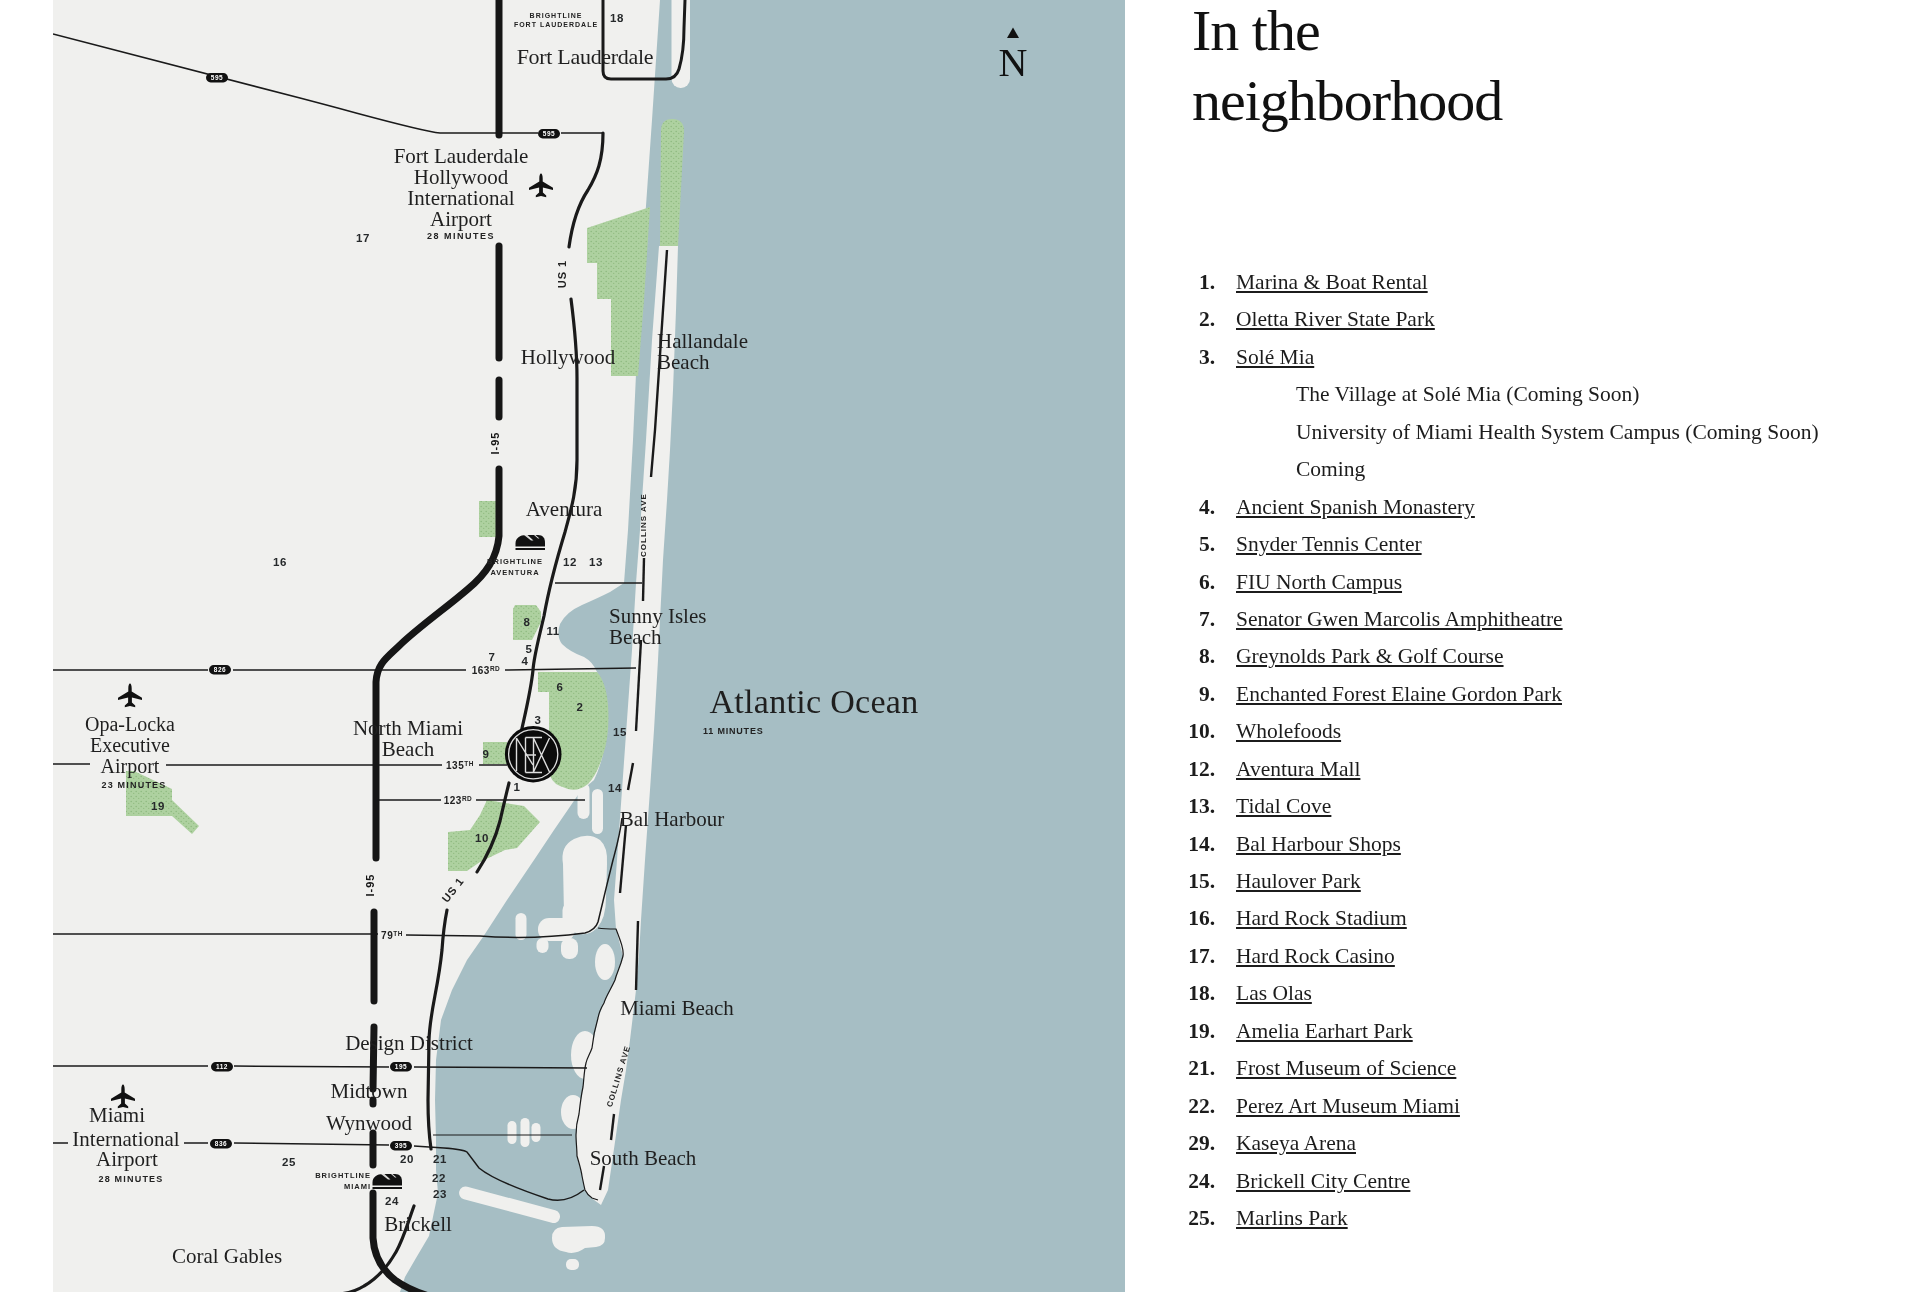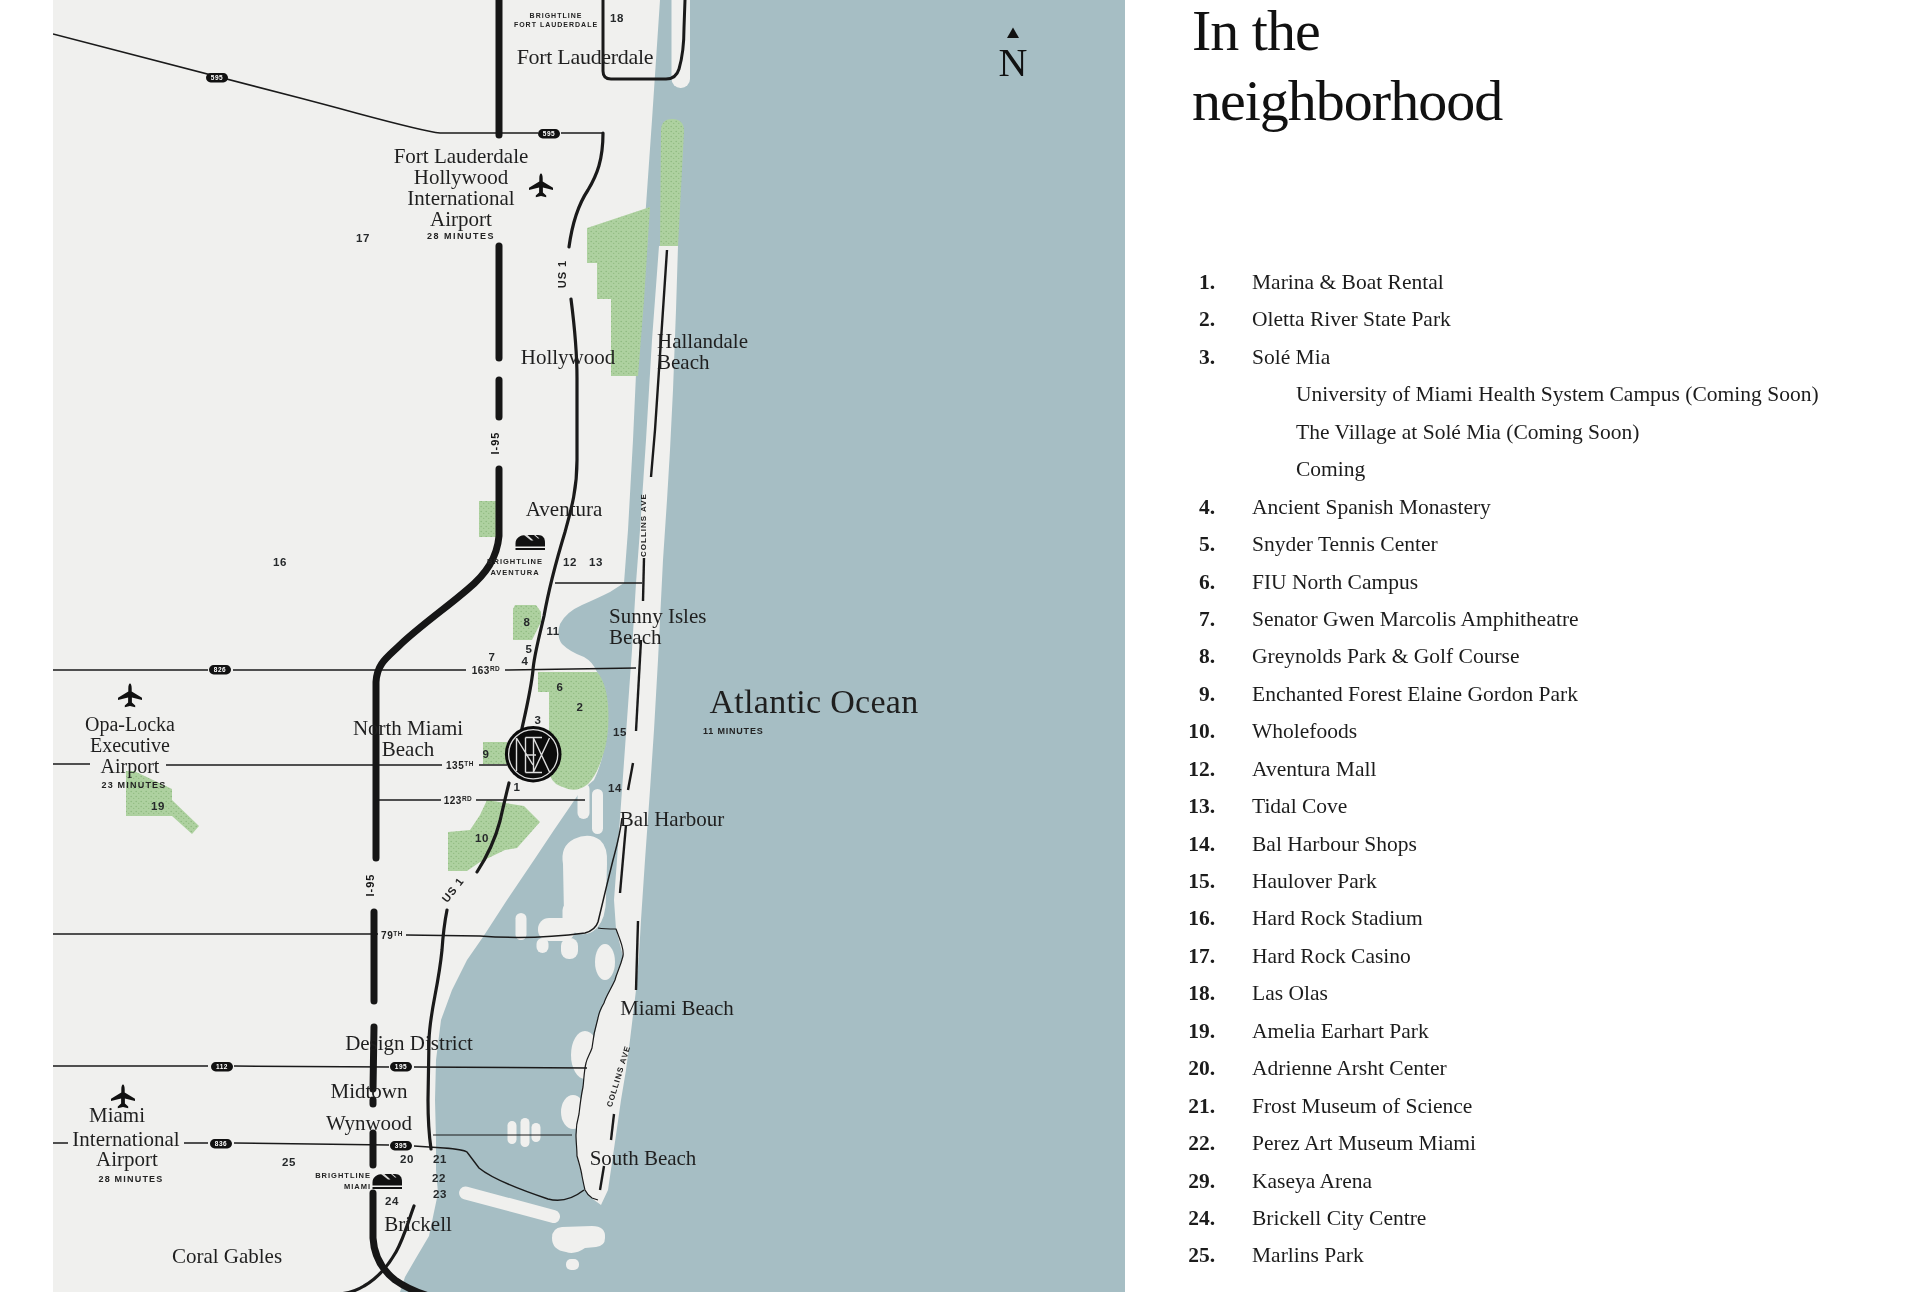--- a/index.html
+++ b/index.html
@@ -4,21 +4,21 @@
 <style>
   html,body{margin:0;padding:0;background:#ffffff;width:1920px;height:1311px;overflow:hidden;}
   #page{position:relative;width:1920px;height:1311px;background:#ffffff;font-family:"Liberation Serif",serif;}
   #mapsvg{position:absolute;left:0;top:0;}
   #heading{position:absolute;left:1192px;top:-4px;font-family:"Liberation Serif",serif;
     font-size:58px;line-height:70px;color:#111;letter-spacing:-1px;}
   #list{position:absolute;left:1125px;top:264px;width:790px;font-family:"Liberation Serif",serif;
     font-size:21.5px;color:#1c1c1c;}
   .row{height:37.45px;line-height:37.45px;white-space:nowrap;}
   .num{display:inline-block;width:90px;text-align:right;font-weight:bold;}
-  .txt{margin-left:37px;}
+  .txt{margin-left:21px;text-decoration:underline;}
   .sub{margin-left:171px;}
 </style>
 </head>
 <body>
 <div id="page">
 
 <svg id="mapsvg" width="1920" height="1311" viewBox="0 0 1920 1311">
 <defs>
 <pattern id="gp" width="5" height="5" patternUnits="userSpaceOnUse">
   <rect width="5" height="5" fill="#aed1a0"></rect>
@@ -335,38 +335,37 @@
 </g>
 </g>
 </svg>
 
 <div id="heading">In the<br>neighborhood</div>
 
 <div id="list">
 <div class="row"><span class="num">1.</span><span class="txt">Marina &amp; Boat Rental</span></div>
 <div class="row"><span class="num">2.</span><span class="txt">Oletta River State Park</span></div>
 <div class="row"><span class="num">3.</span><span class="txt">Solé Mia</span></div>
+<div class="row"><span class="sub">The Village at Solé Mia (Coming Soon)</span></div>
 <div class="row"><span class="sub">University of Miami Health System Campus (Coming Soon)</span></div>
-<div class="row"><span class="sub">The Village at Solé Mia (Coming Soon)</span></div>
 <div class="row"><span class="sub">Coming</span></div>
 <div class="row"><span class="num">4.</span><span class="txt">Ancient Spanish Monastery</span></div>
 <div class="row"><span class="num">5.</span><span class="txt">Snyder Tennis Center</span></div>
 <div class="row"><span class="num">6.</span><span class="txt">FIU North Campus</span></div>
 <div class="row"><span class="num">7.</span><span class="txt">Senator Gwen Marcolis Amphitheatre</span></div>
 <div class="row"><span class="num">8.</span><span class="txt">Greynolds Park &amp; Golf Course</span></div>
 <div class="row"><span class="num">9.</span><span class="txt">Enchanted Forest Elaine Gordon Park</span></div>
 <div class="row"><span class="num">10.</span><span class="txt">Wholefoods</span></div>
 <div class="row"><span class="num">12.</span><span class="txt">Aventura Mall</span></div>
 <div class="row"><span class="num">13.</span><span class="txt">Tidal Cove</span></div>
 <div class="row"><span class="num">14.</span><span class="txt">Bal Harbour Shops</span></div>
 <div class="row"><span class="num">15.</span><span class="txt">Haulover Park</span></div>
 <div class="row"><span class="num">16.</span><span class="txt">Hard Rock Stadium</span></div>
 <div class="row"><span class="num">17.</span><span class="txt">Hard Rock Casino</span></div>
 <div class="row"><span class="num">18.</span><span class="txt">Las Olas</span></div>
 <div class="row"><span class="num">19.</span><span class="txt">Amelia Earhart Park</span></div>
-<div class="row"><span class="num">20.</span><span class="txt">Adrienne Arsht Center</span></div>
 <div class="row"><span class="num">21.</span><span class="txt">Frost Museum of Science</span></div>
 <div class="row"><span class="num">22.</span><span class="txt">Perez Art Museum Miami</span></div>
 <div class="row"><span class="num">29.</span><span class="txt">Kaseya Arena</span></div>
 <div class="row"><span class="num">24.</span><span class="txt">Brickell City Centre</span></div>
 <div class="row"><span class="num">25.</span><span class="txt">Marlins Park</span></div>
 </div>
 </div>
 
 </body></html>

